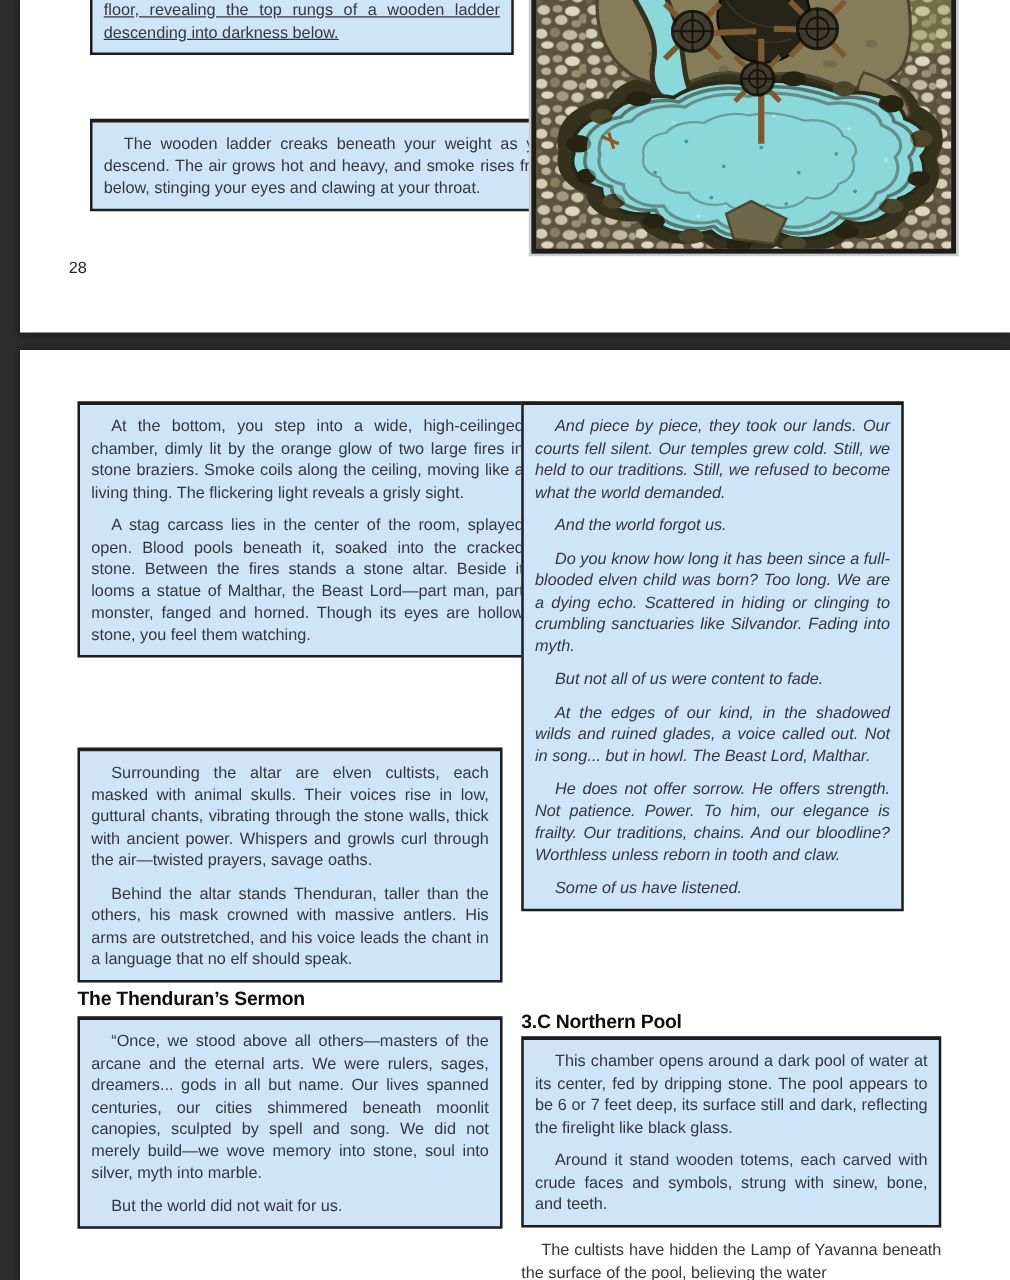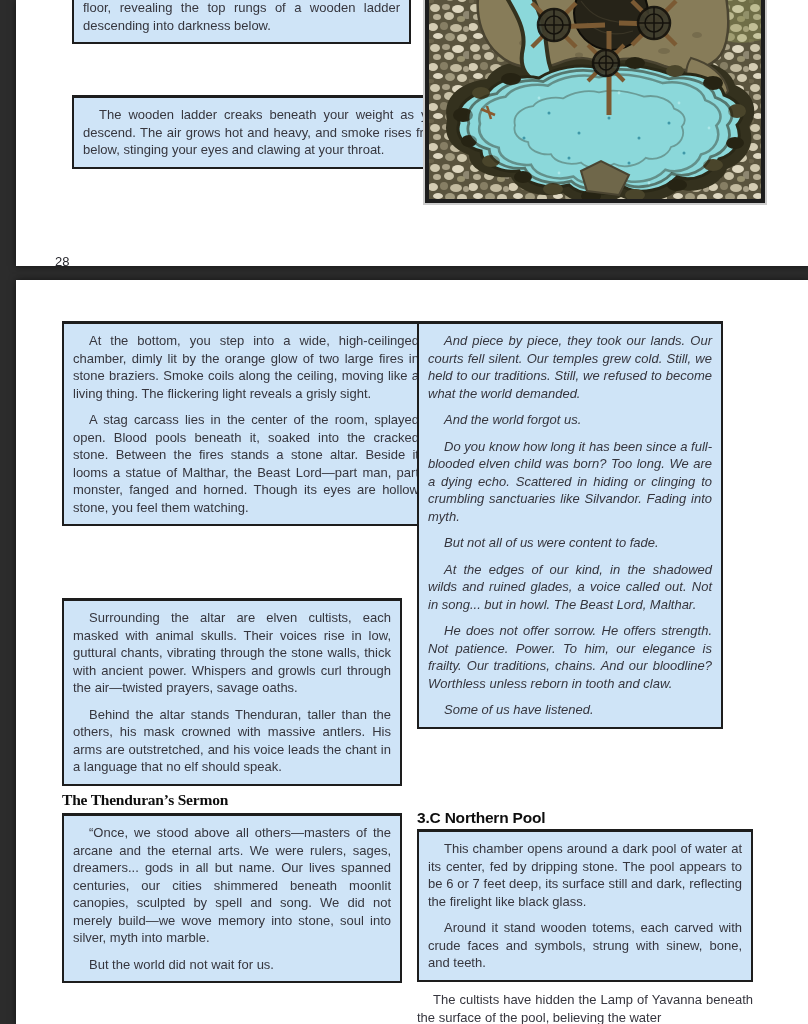--- a/index.html
+++ b/index.html
@@ -7,40 +7,40 @@
        font-family:"Liberation Sans","DejaVu Sans",sans-serif;}
   .stage{position:relative;width:808px;height:1024px;overflow:hidden;background:#2c2c2c;}
   .page{position:absolute;background:#ffffff;box-shadow:0 0 7px rgba(0,0,0,.55);}
   .page1{left:16px;top:0;width:792px;height:266px;overflow:hidden;}
   .page2{left:16px;top:280px;width:792px;height:744px;overflow:hidden;}
 
   .box{position:absolute;background:#cfe4f7;border:2px solid #1d1d1d;border-top-width:3px;
        padding:8px 9px;box-sizing:border-box;color:#36363e;font-size:13px;line-height:17.5px;}
   .box p{margin:0 0 9px 0;text-indent:16px;text-align:justify;}
   .box p:last-child{margin-bottom:0;}
-  .box-p1 p:first-child{text-indent:0;}
+  .box-p1 p:first-child{text-indent:0;text-decoration:underline;}
 
   h2{position:absolute;margin:0;font-size:15.5px;font-weight:bold;color:#0e0e0e;letter-spacing:-0.2px;}
   .pagenum{position:absolute;font-size:13px;color:#26262c;}
   .bodytext{position:absolute;color:#36363e;font-size:13px;line-height:17.5px;}
   .bodytext p{margin:0;text-indent:16px;text-align:justify;}
 
   
   .box-p1{left:56px;top:-12px;width:339px;}
   .h-p1{left:60px;top:70px;}
   .box-p2{left:56px;top:95px;width:381px;}
-  .pagenum{left:39px;top:206px;margin-top:48px;}
+  .pagenum{left:39px;top:206px;}
   .map{position:absolute;left:409px;top:-41px;width:332px;height:236px;
        border:4px solid #1d1d1d;outline:2px solid #cdcdcd;background:#5a543e;}
   .map svg{display:block;}
 
   
   .box-l1{left:46px;top:41px;width:368px;}
   .box-l2{left:46px;top:318px;width:340px;}
-  .h-sermon{left:46px;top:511px;font-family:Liberation Serif, serif;}
+  .h-sermon{left:46px;top:511px;}
   .box-l3{left:46px;top:533px;width:340px;}
   .box-r1{left:401px;top:41px;width:306px;font-style:italic;}
   .h-pool{left:401px;top:529px;}
   .box-r2{left:401px;top:549px;width:336px;}
   .note{left:401px;top:711px;width:336px;}
 </style>
 </head>
 <body>
 
 <div class="stage">

